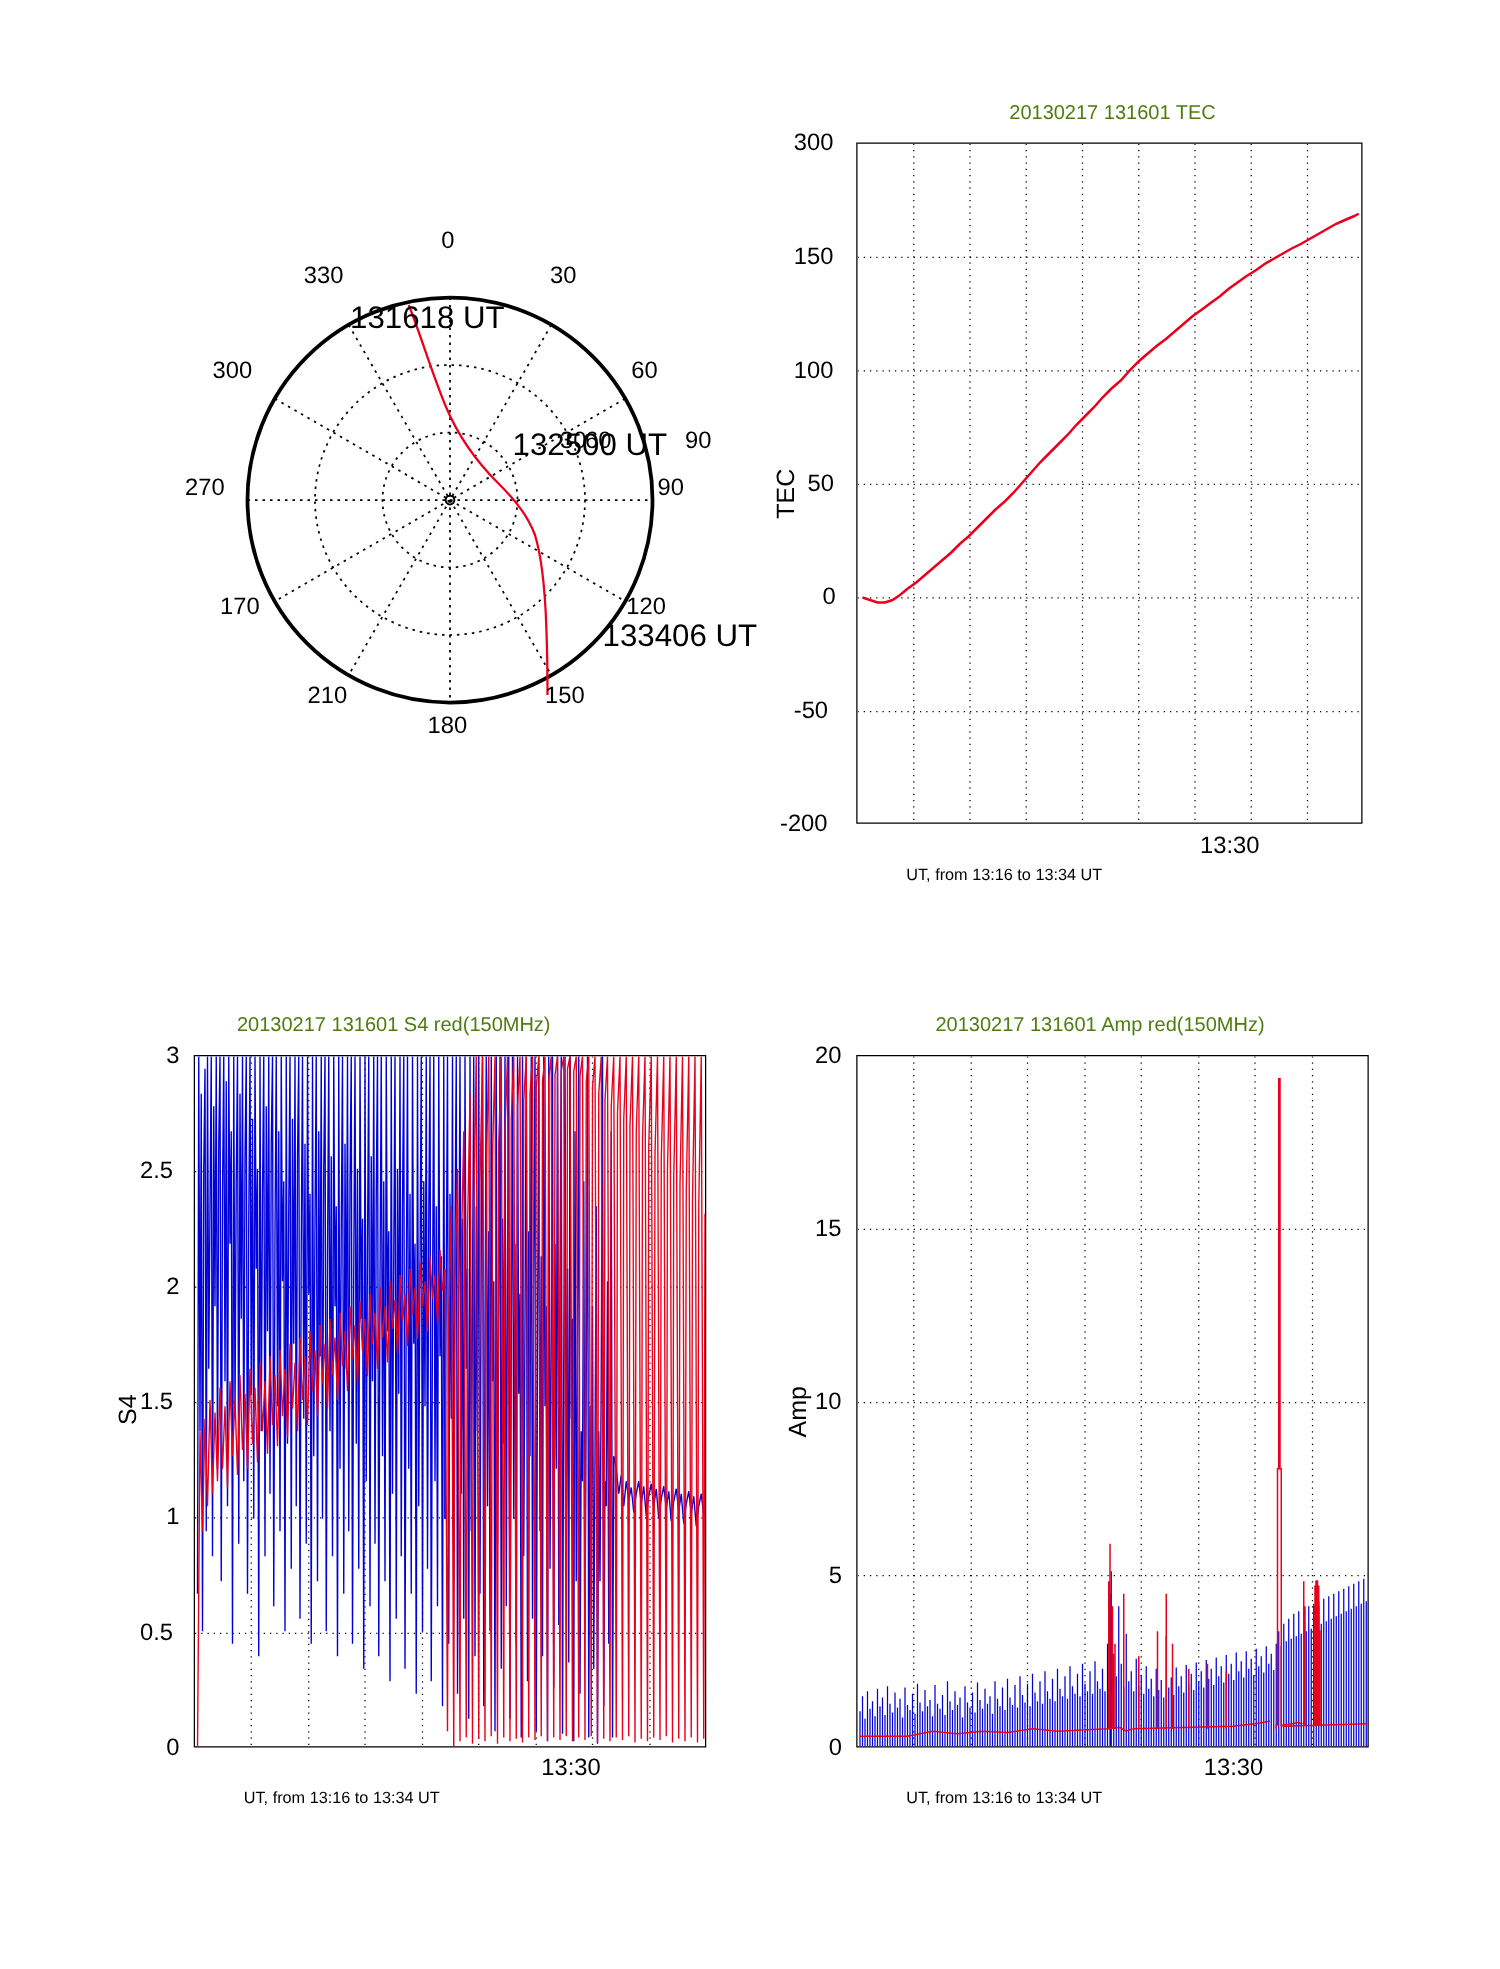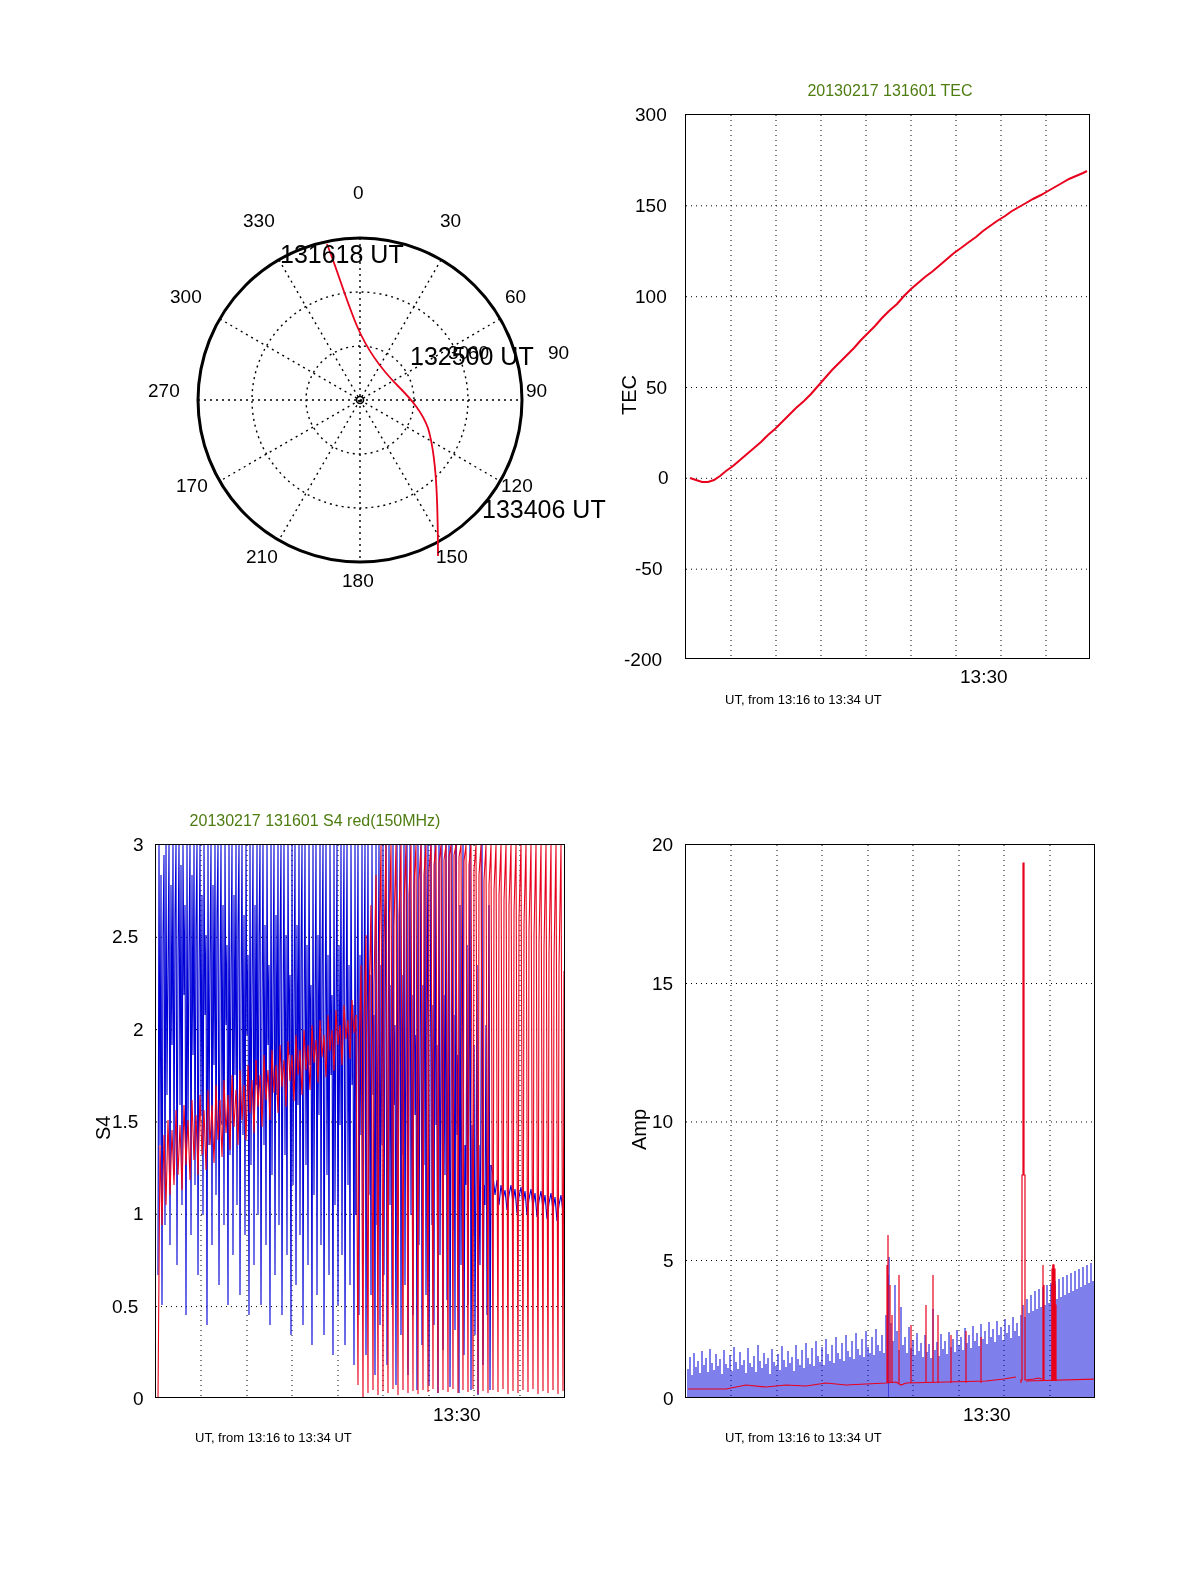--- a/index.html
+++ b/index.html
@@ -274,20 +274,21 @@
   <div class="tick-label" style="left:113px; top:588px;">0</div>
 
   <div class="tick-label" style="left:413px; top:604px;">13:30</div>
 
   <div class="ylabel-rot" style="left:72px; top:340px;">S4</div>
   <div class="axis-label" style="left:175px; top:630px;">UT, from 13:16 to 13:34 UT</div>
 </div>
 
 <div class="panel" style="left:600px; top:800px; width:560px; height:680px;">
 
+  <div class="title" style="left:40px; top:12px; width:480px;">20130217 131601 Amp red(150MHz)</div>
 
   <div class="plotbox" style="left:85px; top:44px; width:410px; height:554px;">
     <svg width="410" height="554" viewBox="0 0 410 554" preserveAspectRatio="none">
       <g stroke="#000000" stroke-width="1" stroke-dasharray="1,4">
         <line x1="45" y1="0" x2="45" y2="554"></line>
         <line x1="91" y1="0" x2="91" y2="554"></line>
         <line x1="136" y1="0" x2="136" y2="554"></line>
         <line x1="182" y1="0" x2="182" y2="554"></line>
         <line x1="227" y1="0" x2="227" y2="554"></line>
         <line x1="273" y1="0" x2="273" y2="554"></line>

